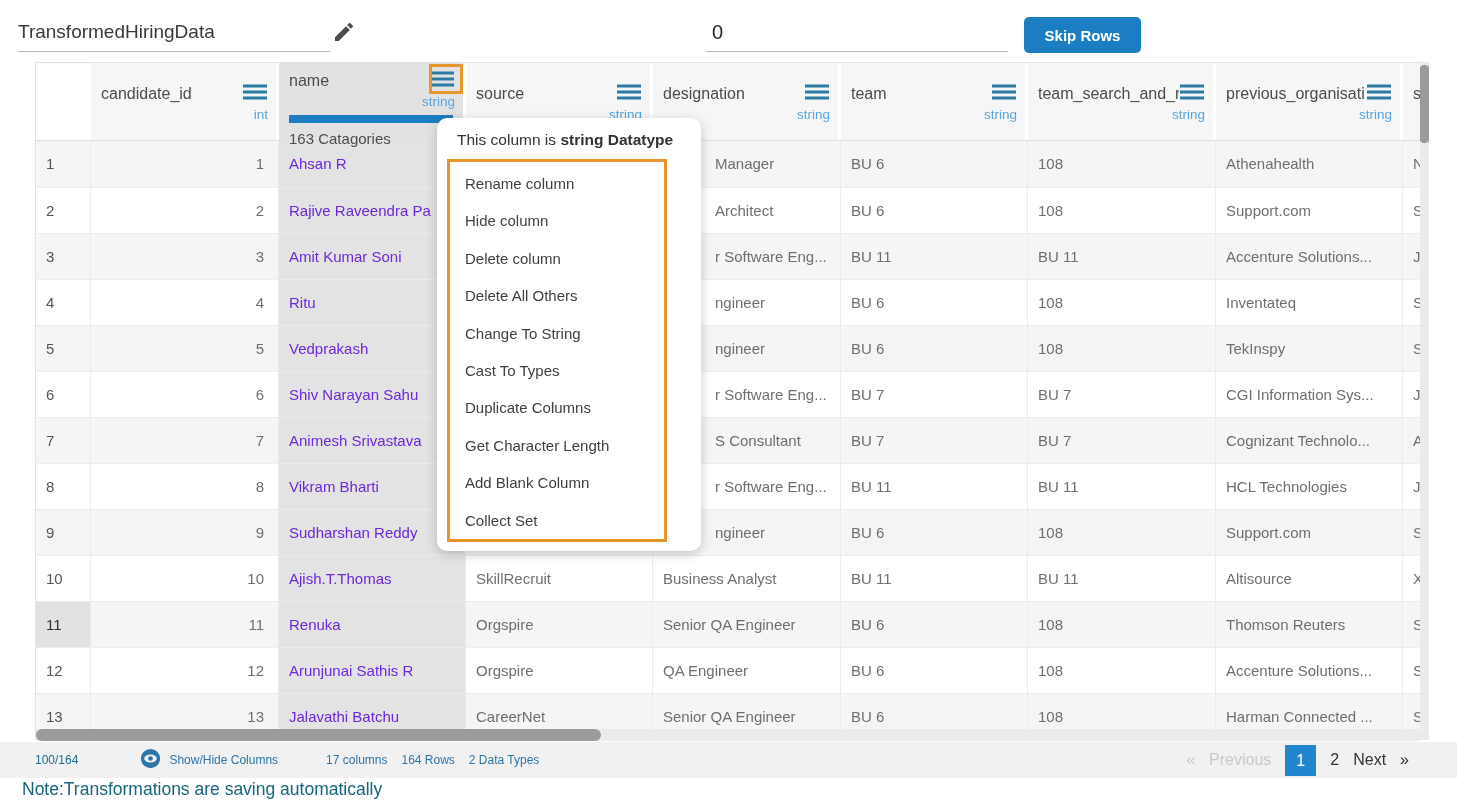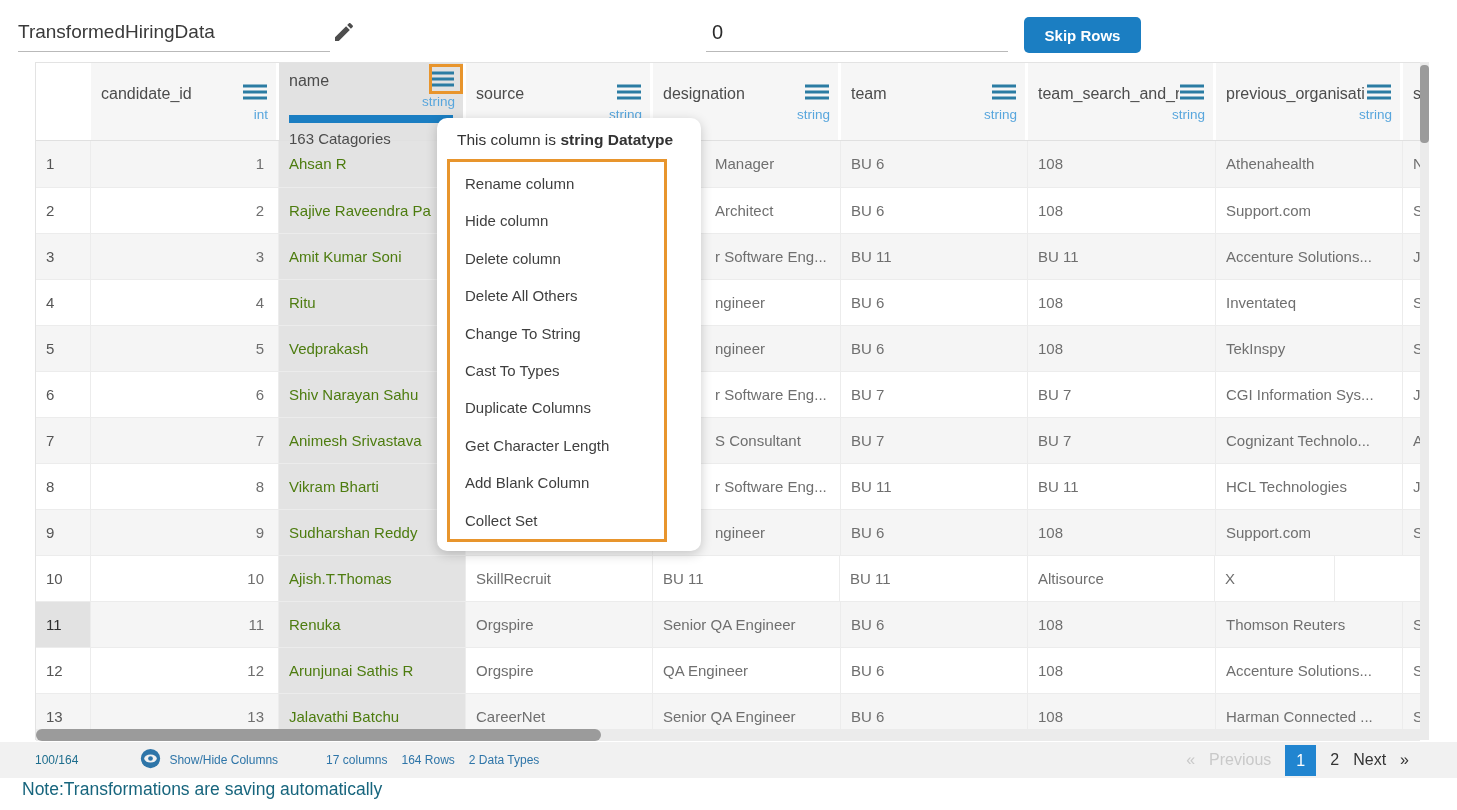--- a/index.html
+++ b/index.html
@@ -39,21 +39,21 @@
   .hbar { height:8px; background:#1b7ec2; margin:6px 2px 0 0; }
   .hcat { text-align:left; font-size:15px; color:#4c4c4c; margin-top:7px; }
 
   .trow { display:flex; height:46px; border-top:1px solid #ececec; }
   .trow:first-of-type { border-top:none; }
   .cell { border-right:1px solid #ececec; padding:0 8px 0 10px; line-height:45px;
     font-size:15px; color:#6f6f6f; white-space:nowrap; overflow:hidden; background:#fff; }
   .trow.odd .cell { background:#f5f5f5; }
   .cell.right { text-align:right; padding-right:14px; }
   .cell.numcell { color:#555; }
-  .cell.namecell { background:#e3e3e3 !important; color:#4d7c0f; }
+  .cell.namecell { background:#e3e3e3 !important; color:#6d28d9; }
   .cell.offset { padding-left:62px; }
   .cell.numhl { background:#e2e2e2 !important; color:#2f2f2f; }
 
   
   .ham-highlight { position:absolute; left:429px; top:64px; width:34px; height:30px;
     border:3px solid #e8952d; z-index:8; }
   .menu-card { position:absolute; left:437px; top:118px; width:264px; height:433px;
     background:#fff; border-radius:10px; box-shadow:0 3px 12px rgba(0,0,0,0.20); z-index:20; }
   .menu-title { padding:13px 0 0 20px; font-size:15.5px; color:#333; white-space:nowrap; }
   .menu-title b { font-weight:700; }
@@ -280,20 +280,21 @@
         <div class="cell c5">BU 6</div>
         <div class="cell c6">108</div>
         <div class="cell c7">Support.com</div>
         <div class="cell c8">S</div>
       </div>
       <div class="trow even">
         <div class="cell numcell c0">10</div>
         <div class="cell right c1">10</div>
         <div class="cell namecell c2">Ajish.T.Thomas</div>
         <div class="cell c3">SkillRecruit</div>
+        <div class="cell c4">Business Analyst</div>
         <div class="cell c5">BU 11</div>
         <div class="cell c6">BU 11</div>
         <div class="cell c7">Altisource</div>
         <div class="cell c8">X</div>
       </div>
       <div class="trow odd">
         <div class="cell numcell c0 numhl">11</div>
         <div class="cell right c1">11</div>
         <div class="cell namecell c2">Renuka</div>
         <div class="cell c3">Orgspire</div>

